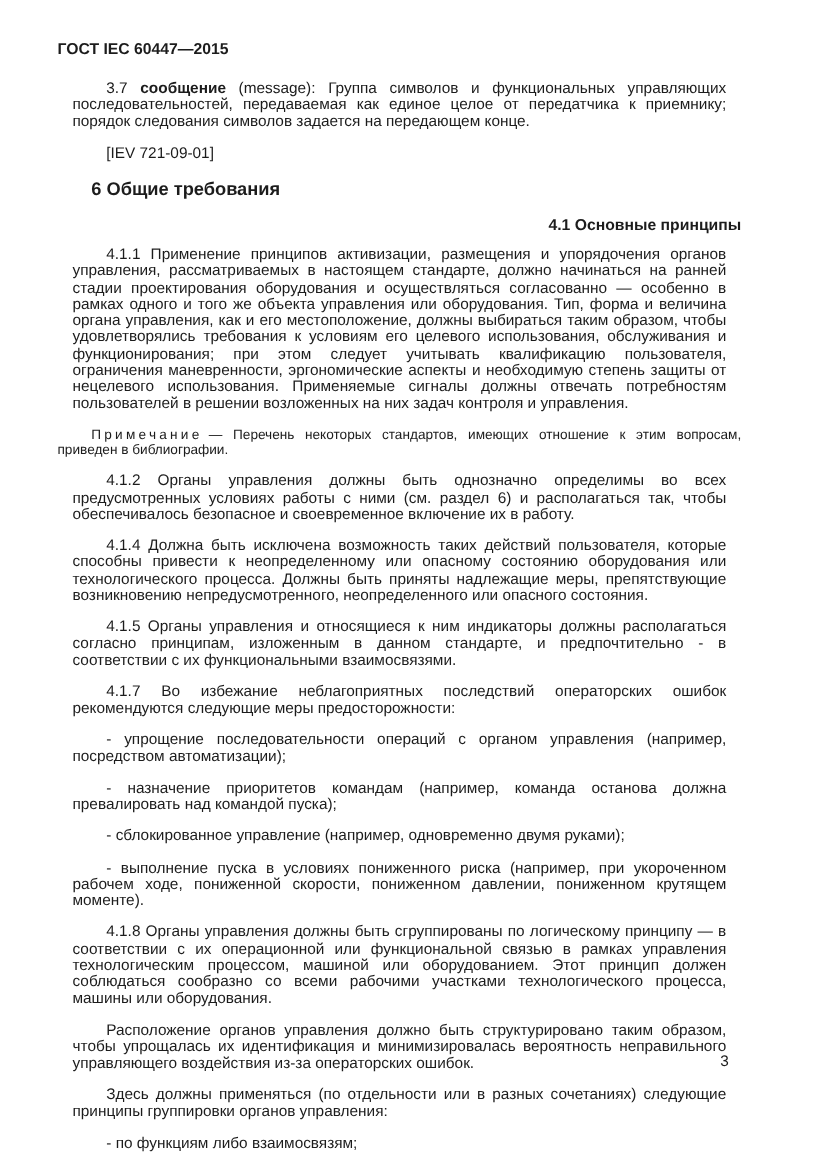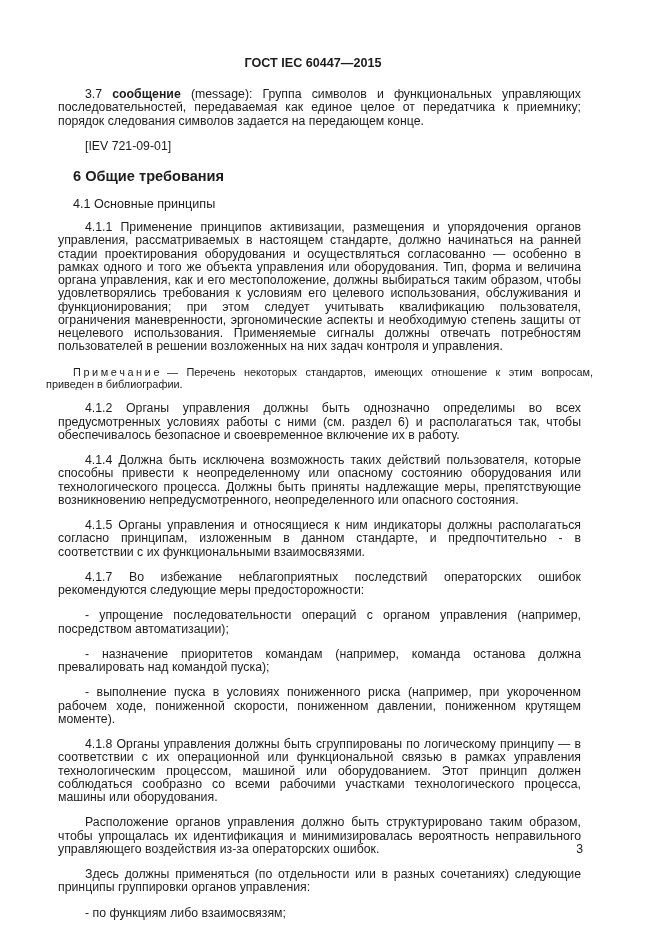--- a/index.html
+++ b/index.html
@@ -13,45 +13,45 @@
   }
   .content{
     position:absolute;
     left:46px;top:0;
     width:547px;
     font-size:12.3px;
     line-height:13.25px;
     text-align:justify;
   }
   .runhead{
-    margin-top:56px;
-    text-align:center;
+    margin-top:32px;
+    text-align:left;
     padding-right:13px;
     font-weight:bold;
     font-size:12.6px;
     line-height:14px;
   }
   p{margin:12px;text-indent:27px;}
   .defpara{margin-top:18px;}
   .term{font-weight:bold;}
   h1.sec{
     font-size:14.6px;
     line-height:16px;
     font-weight:bold;
     margin:15px 0 0 0;
     text-indent:27px;
     text-align:left;
   }
   h2.subsec{
     font-size:12.6px;
     line-height:14px;
-    font-weight:normal;
+    font-weight:bold;
     margin:13px 0 0 0;
     text-indent:27px;
-    text-align:left;
+    text-align:right;
   }
   .body-first{margin-top:10px;}
   .note{
     font-size:10.9px;
     line-height:12.4px;
     margin:5px 0 5px 0;
   }
   .note-label{letter-spacing:2.6px;margin-right:5px;}
   .pagenum{
     position:absolute;
@@ -80,20 +80,21 @@
 
     <p class="note"><span class="note-label">Примечание</span><span>— Перечень некоторых стандартов, имеющих отношение к этим вопросам, приведен в библиографии.</span></p>
 
     <p>4.1.2 Органы управления должны быть однозначно определимы во всех предусмотренных условиях работы с ними (см. раздел 6) и располагаться так, чтобы обеспечивалось безопасное и своевременное включение их в работу.</p>
     <p>4.1.4 Должна быть исключена возможность таких действий пользователя, которые способны привести к неопределенному или опасному состоянию оборудования или технологического процесса. Должны быть приняты надлежащие меры, препятствующие возникновению непредусмотренного, неопределенного или опасного состояния.</p>
     <p>4.1.5 Органы управления и относящиеся к ним индикаторы должны располагаться согласно принципам, изложенным в данном стандарте, и предпочтительно - в соответствии с их функциональными взаимосвязями.</p>
     <p>4.1.7 Во избежание неблагоприятных последствий операторских ошибок рекомендуются следующие меры предосторожности:</p>
 
     <p>- упрощение последовательности операций с органом управления (например, посредством автоматизации);</p>
     <p>- назначение приоритетов командам (например, команда останова должна превалировать над командой пуска);</p>
+    <p>- сблокированное управление (например, одновременно двумя руками);</p>
     <p>- выполнение пуска в условиях пониженного риска (например, при укороченном рабочем ходе, пониженной скорости, пониженном давлении, пониженном крутящем моменте).</p>
 
     <p>4.1.8 Органы управления должны быть сгруппированы по логическому принципу — в соответствии с их операционной или функциональной связью в рамках управления технологическим процессом, машиной или оборудованием. Этот принцип должен соблюдаться сообразно со всеми рабочими участками технологического процесса, машины или оборудования.</p>
     <p>Расположение органов управления должно быть структурировано таким образом, чтобы упрощалась их идентификация и минимизировалась вероятность неправильного управляющего воздействия из-за операторских ошибок.</p>
     <p>Здесь должны применяться (по отдельности или в разных сочетаниях) следующие принципы группировки органов управления:</p>
 
     <p>- по функциям либо взаимосвязям;</p>
     <p>- по очередности использования;</p>
     <p>- по частоте использования;</p>
 

